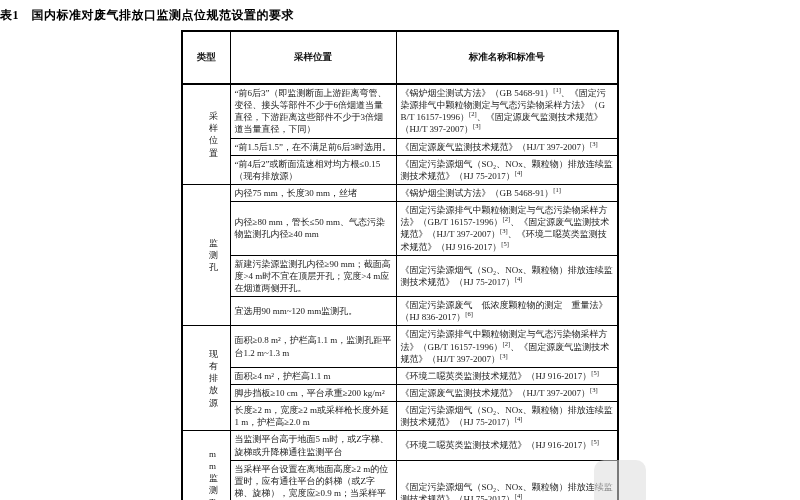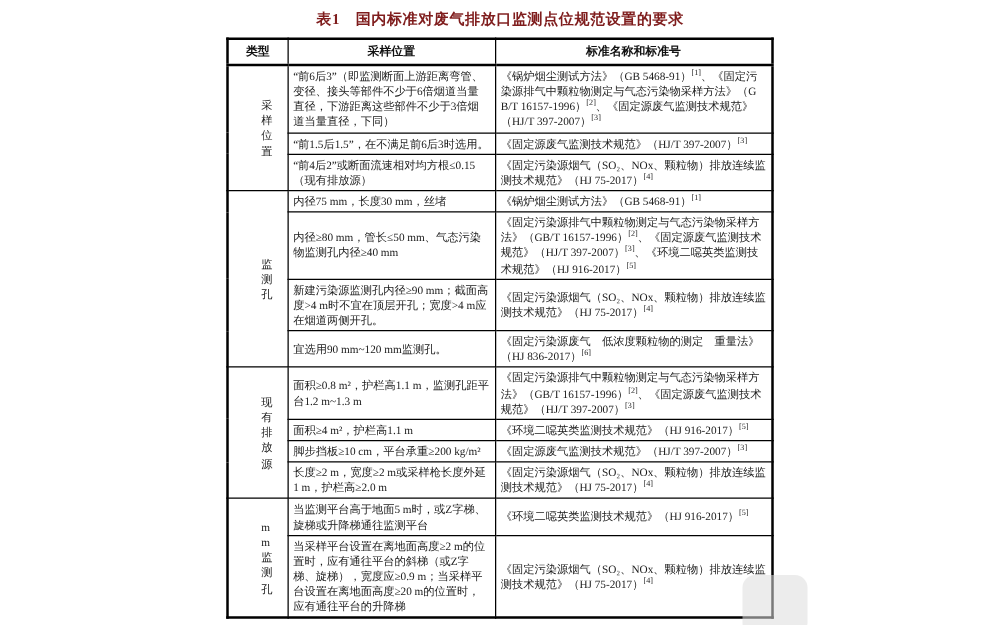--- a/index.html
+++ b/index.html
@@ -3,35 +3,35 @@
 <meta charset="utf-8">
 <style>
   html,body{margin:0;padding:0;}
   body{
     width:800px;height:500px;background:#ffffff;
     font-family:"Liberation Serif","DejaVu Serif",serif;
     color:#151515;
   }
   .page{position:relative;width:800px;height:500px;overflow:hidden;background:#ffffff;}
   .doc-title{
-    text-align:center;font-weight:bold;font-size:12px;
-    padding-top:7px;letter-spacing:0.5px;color:#7f1d1d;
+    text-align:left;font-weight:bold;font-size:12px;
+    padding-top:7px;letter-spacing:0.5px;color:#000000;
   }
   table.spec{
     border-collapse:collapse;table-layout:fixed;
     margin:6px auto 0 auto;width:436px;
     border:2px solid #000;
   }
   col.c-type{width:48px;}
   col.c-req{width:166px;}
   col.c-std{width:222px;}
   .spec th{
     border:1px solid #000;border-bottom:2px solid #000;
     font-size:9.5px;font-weight:bold;
-    padding:3px 2px;color:#111;
+    padding:19px 2px;color:#111;
   }
   .spec td{
     border:1px solid #000;
     font-size:9px;line-height:1.35;
     padding:2px 4px;vertical-align:middle;color:#1a1a1a;
   }
   .spec td.type{
     text-align:center;word-break:break-all;
     padding:2px 26px;letter-spacing:1px;
   }

